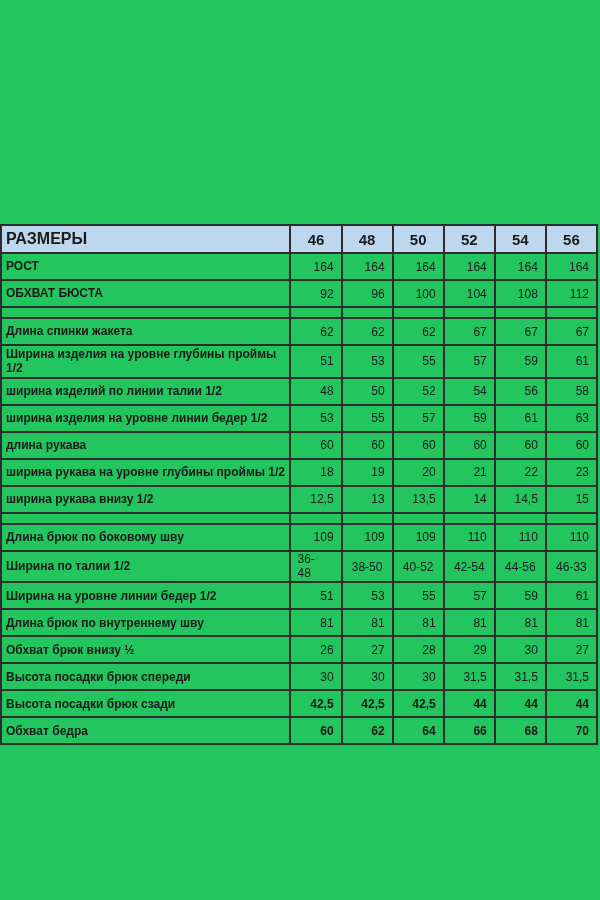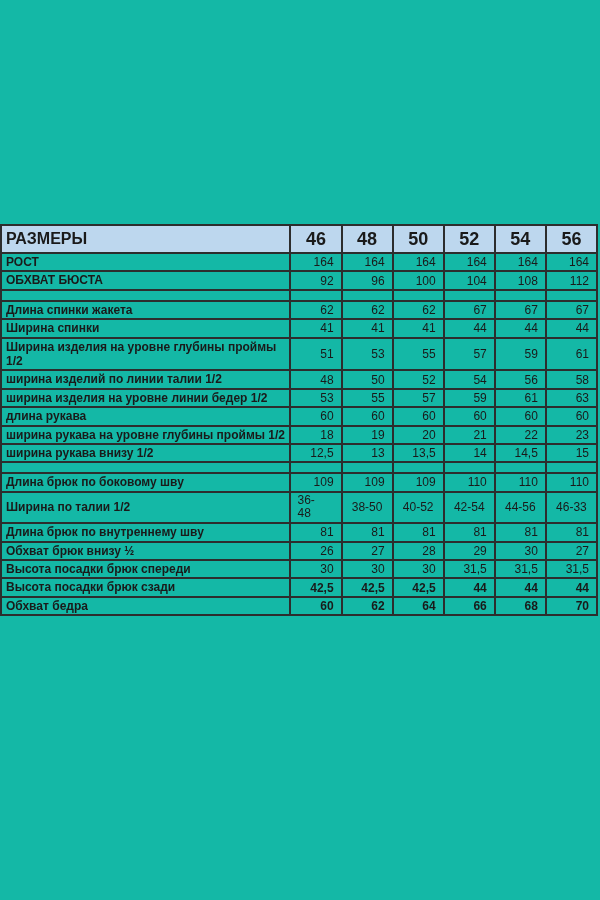--- a/index.html
+++ b/index.html
@@ -5,42 +5,42 @@
   :root{
     --header-bg:#BDD7EE;
     --border:#2d2d2d;
     --text:#1a1a1a;
   }
   html,body{margin:0;padding:0;}
   body{
     width:600px;height:900px;background:#ffffff;
     font-family:"Liberation Sans",sans-serif;color:var(--text);
   }
-  .page{position:relative;width:600px;height:900px;background:#14b8a6;overflow:hidden;}
+  .page{position:relative;width:600px;height:900px;background:#22c55e;overflow:hidden;}
   table.size-table{
     position:absolute;top:224px;left:0;
     width:598px;border-collapse:collapse;table-layout:fixed;
   }
   col.c-label{width:289px;}
   col.c-val{width:51px;}
   th,td{
     border:2px solid var(--border);
     vertical-align:middle;
     overflow:hidden;
   }
   thead th{
     background:var(--header-bg);
     height:24px;
-    font-size:18px;font-weight:bold;
+    font-size:15px;font-weight:bold;
     padding:1px 0;
   }
   thead th.title-cell{
     text-align:left;padding-left:4px;font-size:16px;
   }
-  tbody tr{height:18px;}
+  tbody tr{height:27px;}
   tbody tr.spacer{height:11px;}
   td.lbl{
     font-weight:bold;font-size:12px;line-height:1.2;
     text-align:left;padding:1px 4px;
   }
   td.num{
     font-size:12px;text-align:right;padding:1px 7px 1px 1px;
   }
   td.num.bold{font-weight:bold;}
   td.num.ctr{text-align:center;padding:1px 2px;}
@@ -104,29 +104,20 @@
         <tr>
           <td class="lbl">Длина спинки жакета</td>
           <td class="num">62</td>
           <td class="num">62</td>
           <td class="num">62</td>
           <td class="num">67</td>
           <td class="num">67</td>
           <td class="num">67</td>
         </tr>
         <tr>
-          <td class="lbl">Ширина спинки</td>
-          <td class="num">41</td>
-          <td class="num">41</td>
-          <td class="num">41</td>
-          <td class="num">44</td>
-          <td class="num">44</td>
-          <td class="num">44</td>
-        </tr>
-        <tr>
           <td class="lbl">Ширина изделия на уровне глубины проймы 1/2</td>
           <td class="num">51</td>
           <td class="num">53</td>
           <td class="num">55</td>
           <td class="num">57</td>
           <td class="num">59</td>
           <td class="num">61</td>
         </tr>
         <tr>
           <td class="lbl">ширина изделий по линии талии 1/2</td>
@@ -195,20 +186,29 @@
           <td class="lbl">Ширина по талии 1/2</td>
           <td class="num wrapcell">36-
 48</td>
           <td class="num ctr">38-50</td>
           <td class="num ctr">40-52</td>
           <td class="num ctr">42-54</td>
           <td class="num ctr">44-56</td>
           <td class="num ctr">46-33</td>
         </tr>
         <tr>
+          <td class="lbl">Ширина на уровне линии бедер 1/2</td>
+          <td class="num">51</td>
+          <td class="num">53</td>
+          <td class="num">55</td>
+          <td class="num">57</td>
+          <td class="num">59</td>
+          <td class="num">61</td>
+        </tr>
+        <tr>
           <td class="lbl">Длина брюк по внутреннему шву</td>
           <td class="num">81</td>
           <td class="num">81</td>
           <td class="num">81</td>
           <td class="num">81</td>
           <td class="num">81</td>
           <td class="num">81</td>
         </tr>
         <tr>
           <td class="lbl">Обхват брюк внизу ½</td>

